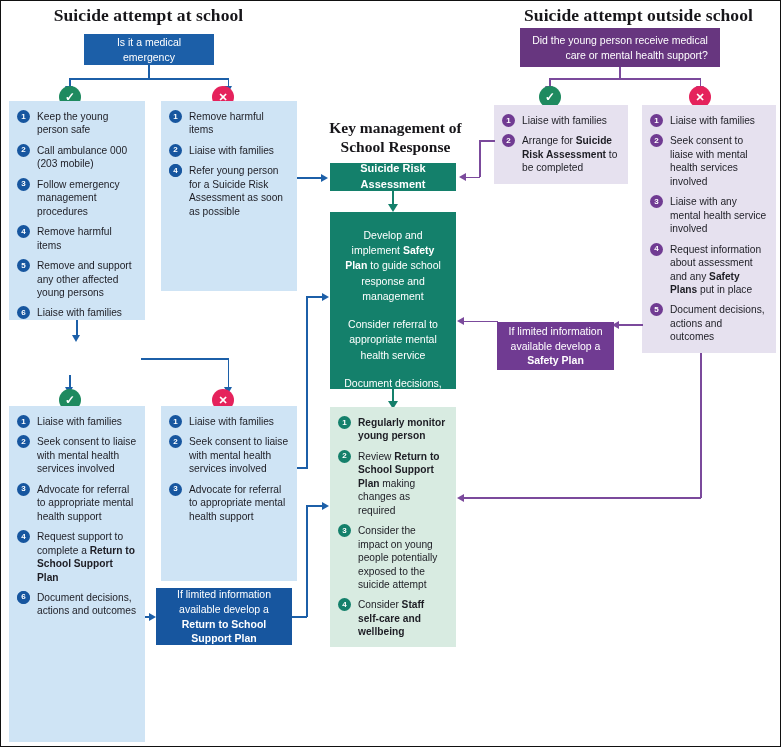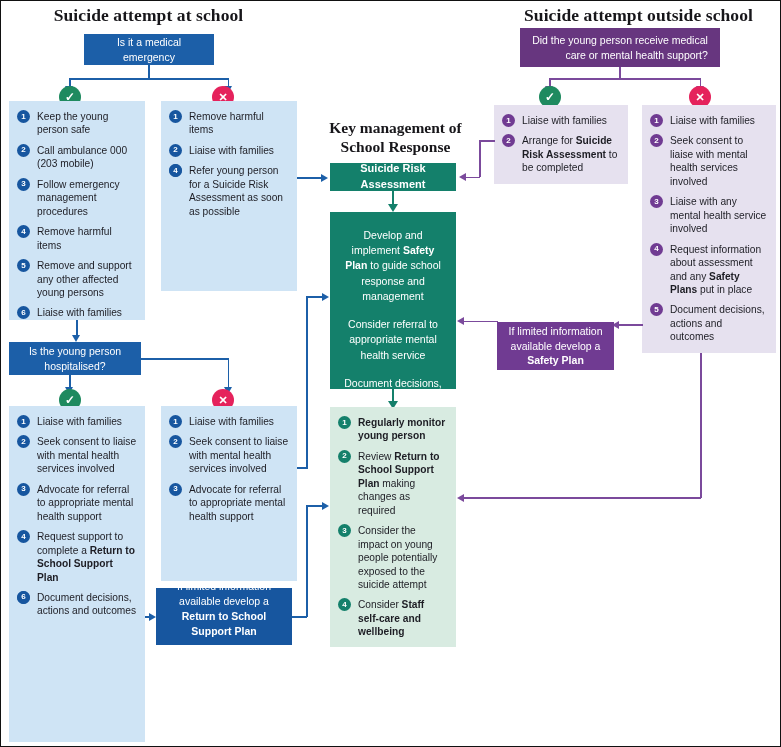--- a/index.html
+++ b/index.html
@@ -159,22 +159,20 @@
       <li><span class="num">4</span><span>Refer young person for a Suicide Risk Assessment as soon as possible</span></li>
     </ol>
   </div>
 
   <div class="ln ln-blue" style="left:296px;top:176px;width:25px;height:1.5px;"></div>
   <div class="arrow ar-right-blue" style="left:320px;top:172.5px;"></div>
 
   <div class="ln ln-blue" style="left:75px;top:319px;width:1.5px;height:16px;"></div>
   <div class="arrow ar-down-blue" style="left:71px;top:334px;"></div>
 
-  <div class="abs decision dec-blue" style="left:8px;top:341px;width:132px;height:33px;white-space:pre-line;">Is the young person
-hospitalised?</div>
 
   <div class="ln ln-blue" style="left:140px;top:357px;width:87px;height:1.5px;"></div>
   <div class="ln ln-blue" style="left:226.5px;top:357px;width:1.5px;height:30px;"></div>
   <div class="arrow ar-down-blue" style="left:222.5px;top:386px;"></div>
   <div class="ln ln-blue" style="left:68px;top:374px;width:1.5px;height:13px;"></div>
   <div class="arrow ar-down-blue" style="left:64px;top:386px;"></div>
 
   <div class="abs marker tick" style="left:58px;top:388px;">✓</div>
   <div class="abs marker cross" style="left:211px;top:388px;">✕</div>
 
@@ -195,21 +193,21 @@
       <li><span class="num">2</span><span>Seek consent to liaise with mental health services involved</span></li>
       <li><span class="num">3</span><span>Advocate for referral to appropriate mental health support</span></li>
     </ol>
   </div>
 
   <div class="ln ln-blue" style="left:296px;top:466px;width:10px;height:1.5px;"></div>
   <div class="ln ln-blue" style="left:305px;top:295px;width:1.5px;height:173px;"></div>
   <div class="ln ln-blue" style="left:305px;top:295px;width:18px;height:1.5px;"></div>
   <div class="arrow ar-right-blue" style="left:321px;top:291.5px;"></div>
 
-  <div class="abs solid solid-blue" style="left:155px;top:587px;width:136px;height:57px;align-items:flex-end;">
+  <div class="abs solid solid-blue" style="left:155px;top:587px;width:136px;height:57px;">
     <span>If limited information available develop a <b>Return to School Support Plan</b></span>
   </div>
   <div class="ln ln-blue" style="left:144px;top:615px;width:5px;height:1.5px;"></div>
   <div class="arrow ar-right-blue" style="left:148px;top:611.5px;"></div>
 
   <div class="ln ln-blue" style="left:291px;top:615px;width:15px;height:1.5px;"></div>
   <div class="ln ln-blue" style="left:305px;top:504px;width:1.5px;height:112px;"></div>
   <div class="ln ln-blue" style="left:305px;top:504px;width:18px;height:1.5px;"></div>
   <div class="arrow ar-right-blue" style="left:321px;top:500.5px;"></div>
 

